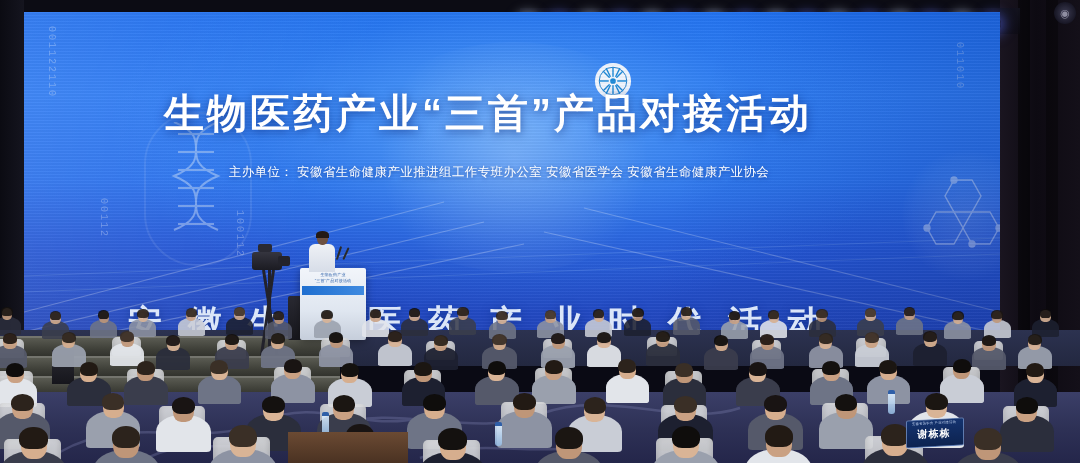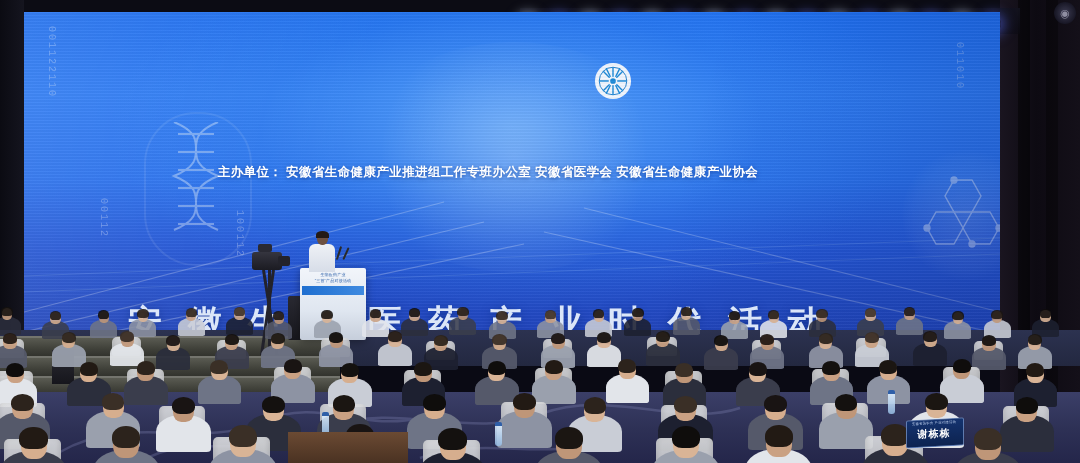--- a/index.html
+++ b/index.html
@@ -54,22 +54,22 @@
   .rays{position:absolute;left:0;top:180px;width:976px;height:150px;opacity:.55;}
 
   .binary{position:absolute;color:rgba(255,255,255,.30);font-size:10px;line-height:11px;
     writing-mode:vertical-rl;letter-spacing:2px;font-family:"Liberation Mono","DejaVu Sans Mono",monospace;}
 
   
   .emblem{position:absolute;left:570px;top:50px;width:38px;height:38px;}
   .title{position:absolute;left:24px;top:86px;width:928px;text-align:center;
     color:#ffffff;font-size:40px;font-weight:bold;letter-spacing:3px;
     text-shadow:0 2px 10px rgba(10,40,120,.65);white-space:nowrap;}
-  .subtitle{position:absolute;left:24px;top:164px;width:928px;text-align:center;
-    color:#ffffff;font-size:12.5px;font-weight:bold;letter-spacing:.4px;white-space:nowrap;
+  .subtitle{position:absolute;left:35px;top:164px;width:928px;text-align:center;
+    color:#ffffff;font-size:12.5px;font-weight:normal;letter-spacing:.4px;white-space:nowrap;
     text-shadow:0 1px 4px rgba(10,40,120,.6);}
   .date{position:absolute;left:24px;top:226px;width:928px;text-align:center;
     color:rgba(255,255,255,.92);font-size:12px;letter-spacing:.6px;}
 
   
   .banner2{position:absolute;left:24px;top:300px;width:928px;text-align:center;
     color:rgba(235,244,255,.92);font-size:34px;font-weight:bold;letter-spacing:26px;
     white-space:nowrap;text-shadow:0 2px 8px rgba(10,40,120,.6);}
 
   
@@ -229,20 +229,21 @@
           <line x1="16" y1="24" x2="10" y2="30"></line>
         <line x1="13" y1="7" x2="17" y2="15"></line>
           <line x1="27" y1="7" x2="23" y2="15"></line>
         <line x1="13" y1="33" x2="17" y2="25"></line>
           <line x1="27" y1="33" x2="23" y2="25"></line>
       </g>
       <circle cx="20" cy="20" r="3" fill="#1f8ad8"></circle>
     </svg>
   </div>
 
+  <div class="title">生物医药产业“三首”产品对接活动</div>
   <div class="subtitle">主办单位：  安徽省生命健康产业推进组工作专班办公室  安徽省医学会  安徽省生命健康产业协会</div>
   <div class="banner2">安徽生物医药产业时代活动</div>
 
   <div class="stage-floor"></div>
   <div class="steps">
     <div class="step" style="top:0px"></div>
     <div class="step" style="top:20px;left:-6px;width:346px"></div>
     <div class="step" style="top:40px;left:-12px;width:352px"></div>
   </div>
 

